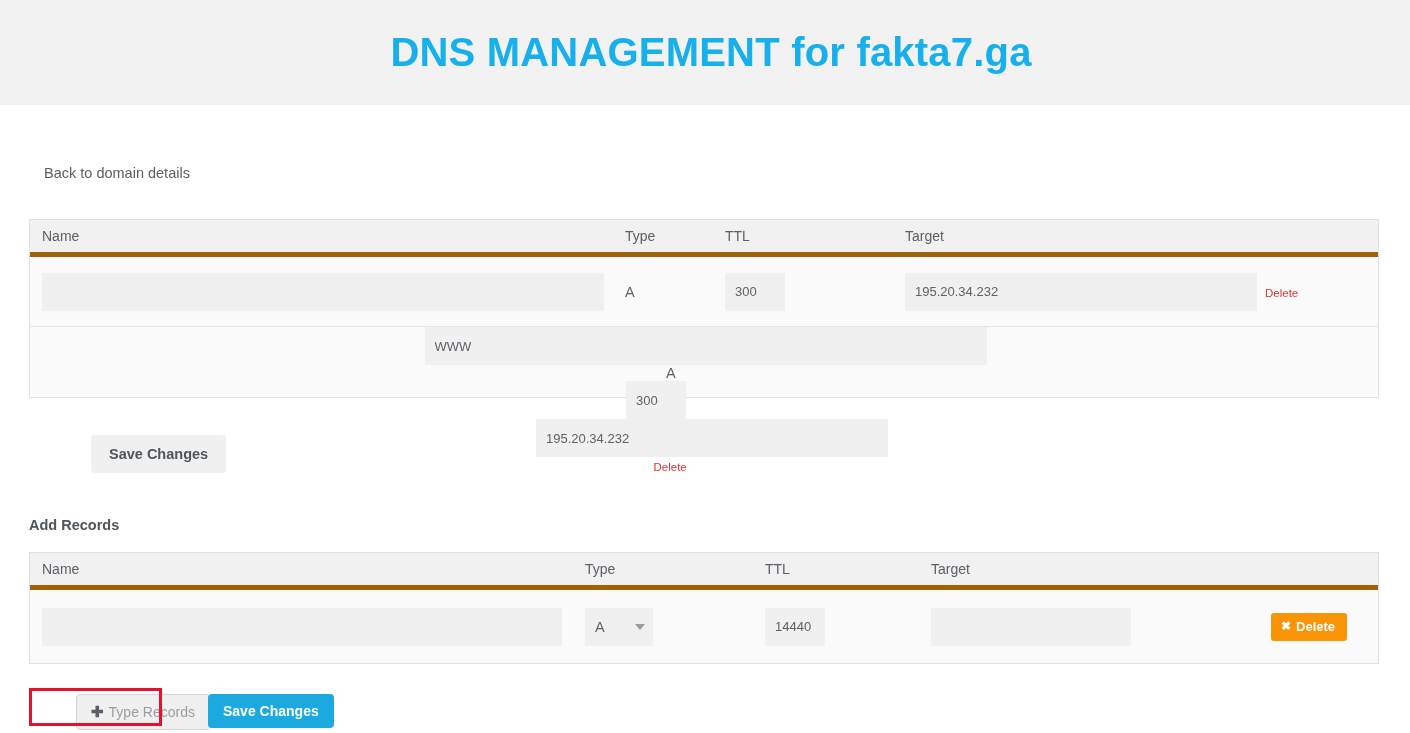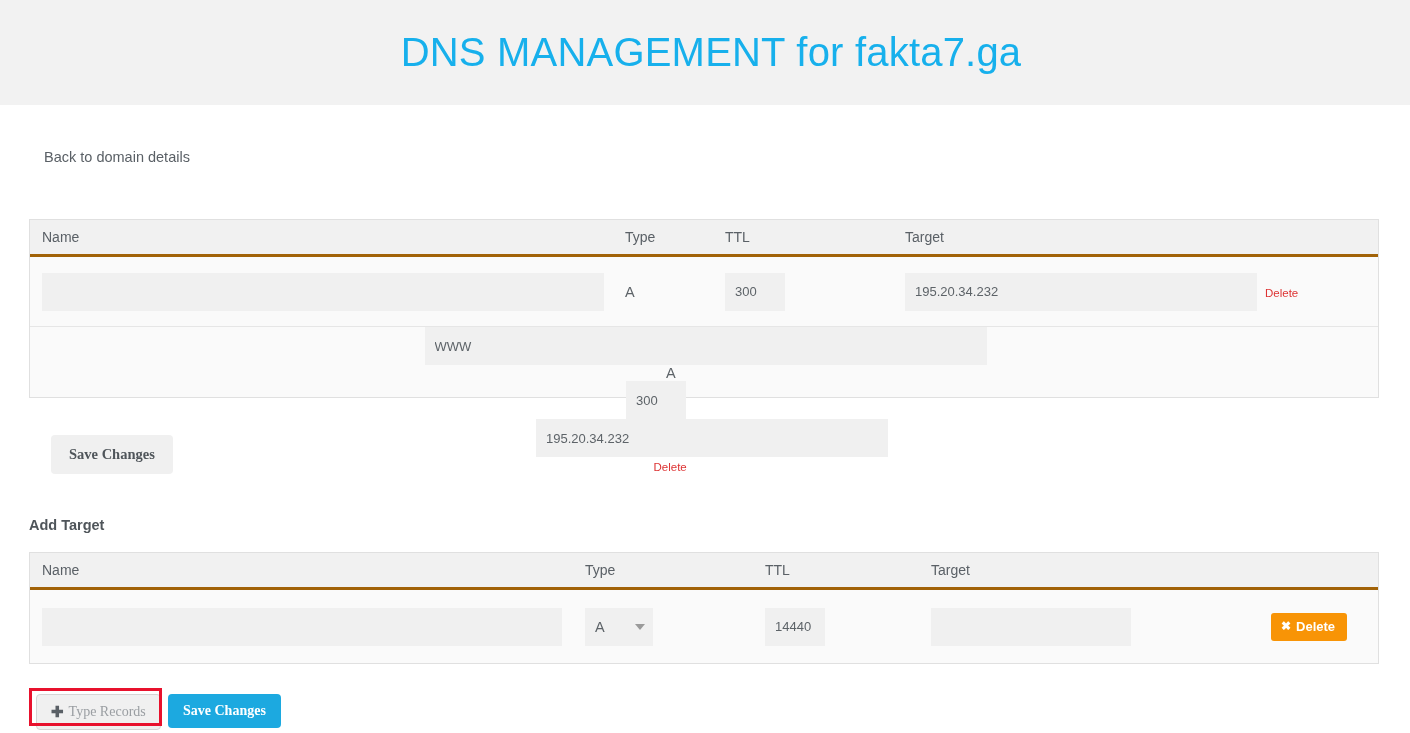--- a/index.html
+++ b/index.html
@@ -19,37 +19,37 @@
   
   .page-header {
     height: 105px;
     background: #f2f2f2;
     display: flex;
     align-items: center;
     justify-content: center;
   }
   .page-title {
     font-size: 40px;
-    font-weight: 400;
+    font-weight: 700;
     color: #17b0ec;
     letter-spacing: 0.2px;
     white-space: nowrap;
     margin-left: 12px;
   }
 
   
   .content {
     position: relative;
     padding: 0;
   }
 
   .back-link {
     position: absolute;
     left: 44px;
-    top: 44px;
+    top: 60px;
     font-size: 14.5px;
     color: #5a6066;
     text-decoration: none;
     cursor: pointer;
   }
 
   
   .dns-table {
     position: absolute;
     border: 1px solid #e0e0e0;
@@ -63,21 +63,21 @@
     width: 1350px;
   }
   .dns-table.addrecord {
     left: 29px;
     top: 447px;
     width: 1350px;
   }
 
   .table-head {
     background: #f1f1f1;
-    border-bottom: 3px solid #a16207;
+    border-bottom: 5px solid #a16207;
     display: flex;
     align-items: center;
     height: 37px;
     box-sizing: border-box;
   }
   .table-head .th {
     font-size: 14px;
     color: #5a6066;
     padding-left: 12px;
     box-sizing: border-box;
@@ -176,24 +176,25 @@
     font-family: "Liberation Sans", sans-serif;
     display: inline-flex;
     align-items: center;
     gap: 5px;
     line-height: 1;
   }
   .delete-btn .x-glyph { font-size: 12px; font-weight: bold; }
 
   
   .btn {
-    font-family: Liberation Serif, serif;
+    font-family: Liberation Sans, sans-serif;
     border: none;
     cursor: pointer;
     box-sizing: border-box;
+    margin-left: 40px;
   }
   .btn-save-top {
     position: absolute;
     left: 51px;
     top: 330px;
     background: #f0f0f0;
     color: #4f555a;
     font-size: 14.5px;
     font-weight: bold;
     border-radius: 4px;
@@ -295,21 +296,21 @@
         <input class="txt-input in-target" type="text" value="195.20.34.232" style="">
       </div>
       <div class="cell c-action">
         <a class="delete-link">Delete</a>
       </div>
     </div>
   </div>
 
   <button class="btn btn-save-top">Save Changes</button>
 
-  <div class="section-title">Add Target</div>
+  <div class="section-title">Add Records</div>
 
   <div class="dns-table addrecord">
 
     <div class="table-head">
       <div class="th a-name">Name</div>
       <div class="th a-type">Type</div>
       <div class="th a-ttl">TTL</div>
       <div class="th a-target">Target</div>
       <div class="th a-action"></div>
     </div>

